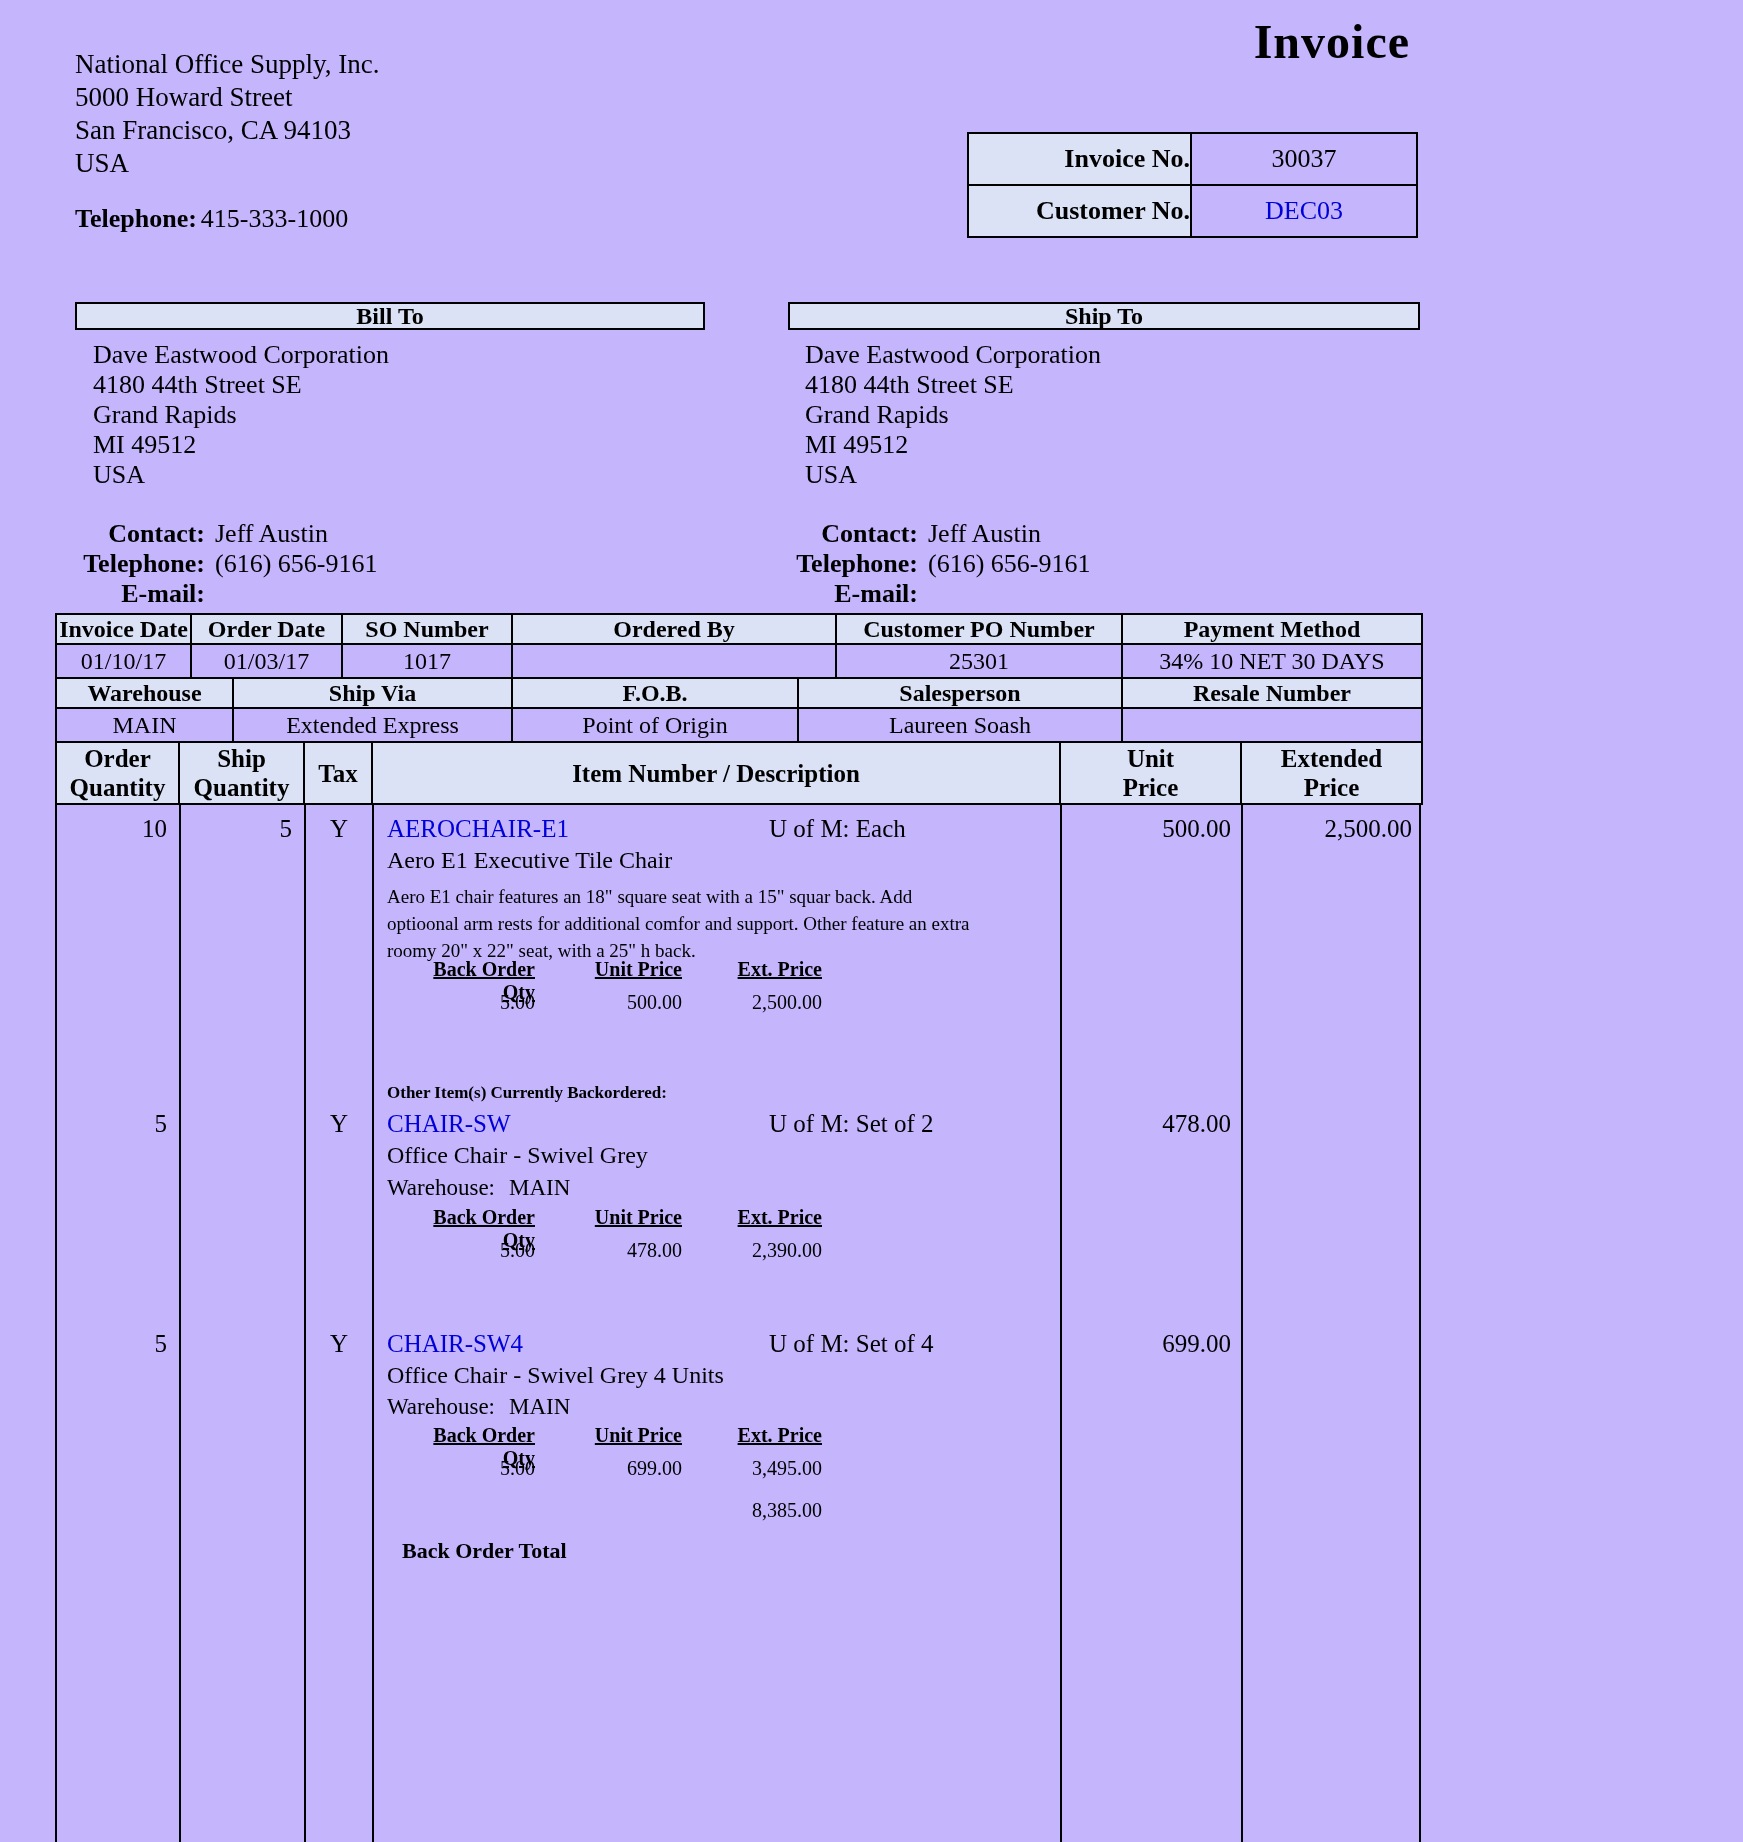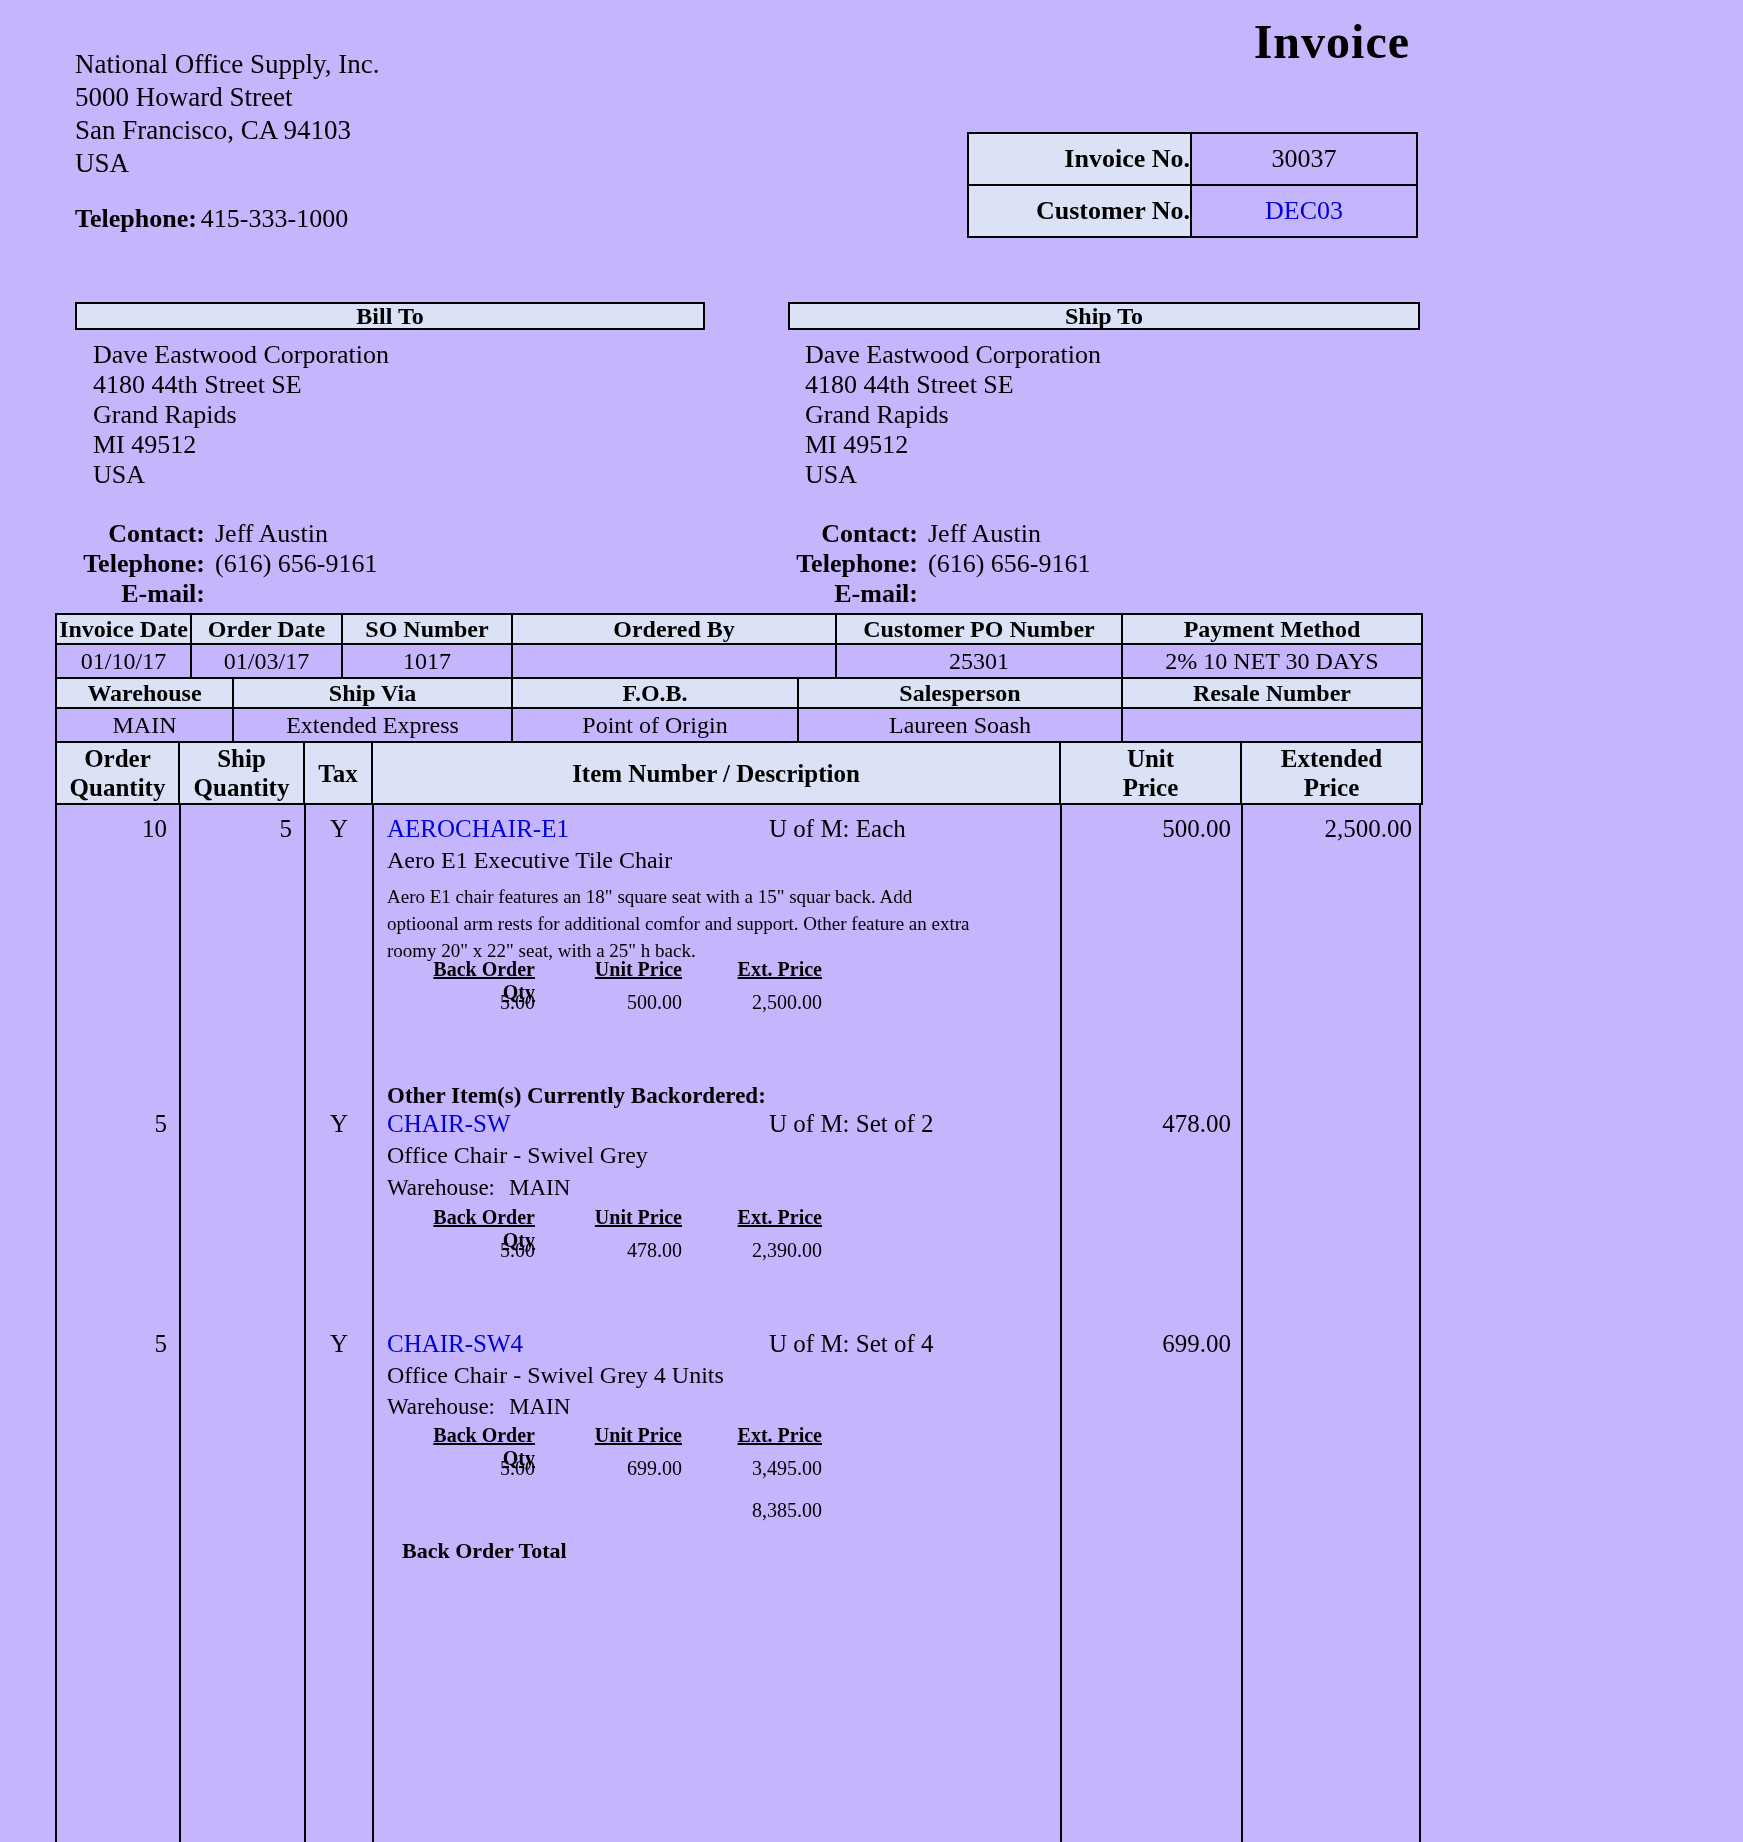--- a/index.html
+++ b/index.html
@@ -59,21 +59,21 @@
   .c-oqty  { position:absolute; left:0;     width:110px; text-align:right;padding-left:11px; }
   .c-sqty  { position:absolute; left:123px; width:112px; text-align:right; }
   .c-tax   { position:absolute; left:248px; width:68px;  text-align:center; }
   .c-item  { position:absolute; left:330px; }
   .c-uom   { position:absolute; left:712px; }
   .c-uprice{ position:absolute; left:1004px; width:170px; text-align:right; }
   .c-eprice{ position:absolute; left:1185px; width:170px; text-align:right; }
 
   .iname   { position:absolute; left:330px; font-size:24px; }
   .idesc   { position:absolute; left:330px; width:600px; font-size:19px; line-height:27px; }
-  .bo-label{ position:absolute; left:330px; font-size:23px; font-weight:bold; }
+  .bo-label{ position:absolute; left:330px; font-size:17px; font-weight:bold; }
   .whline  { position:absolute; left:330px; font-size:23px; }
   .whline .whval { margin-left:14px; }
 
   .sub { font-size:20px; }
   .sA { position:absolute; left:348px; width:130px; text-align:right; }
   .sB { position:absolute; left:495px; width:130px; text-align:right; }
   .sC { position:absolute; left:633px; width:132px; text-align:right; }
   .subh { font-weight:bold; text-decoration:underline; }
 
   .btot-label { position:absolute; left:345px; font-weight:bold; font-size:22px; }
@@ -167,21 +167,21 @@
         <td class="h">Ordered By</td>
         <td class="h">Customer PO Number</td>
         <td class="h">Payment Method</td>
       </tr>
       <tr>
         <td class="v">01/10/17</td>
         <td class="v">01/03/17</td>
         <td class="v">1017</td>
         <td class="v"></td>
         <td class="v">25301</td>
-        <td class="v">2% 10 NET 30 DAYS</td>
+        <td class="v">34% 10 NET 30 DAYS</td>
       </tr>
     </tbody>
       </table>
 
     <table class="info">
       <colgroup>
           <col style="width:177px">
           <col style="width:279px">
           <col style="width:286px">
           <col style="width:324px">

